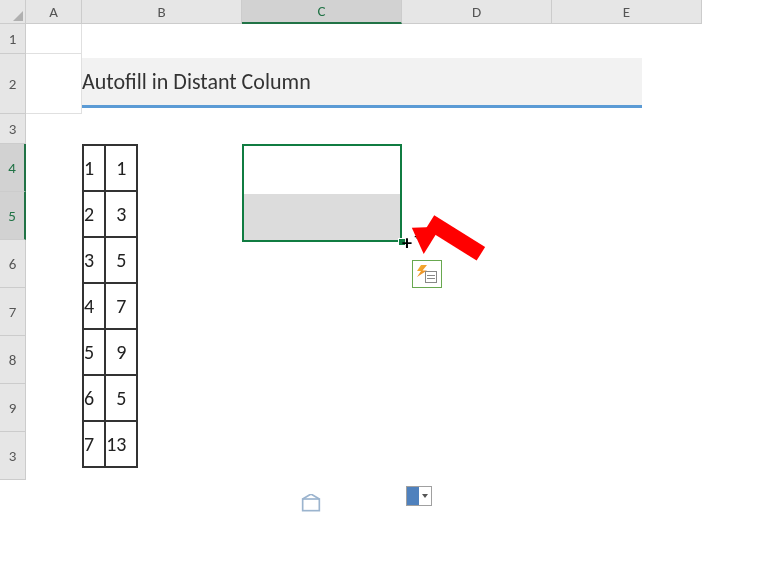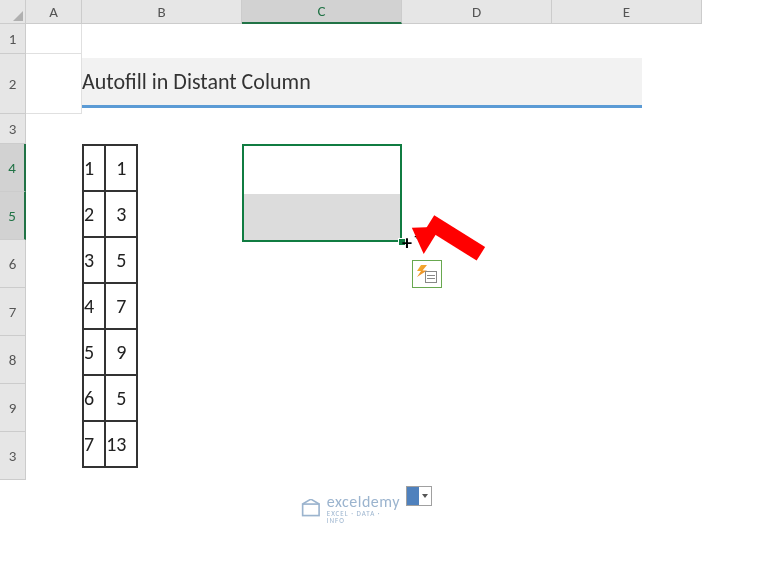--- a/index.html
+++ b/index.html
@@ -254,20 +254,16 @@
     <div class="arrow" style="left:396px; top:176px">
       <div class="arrow-head" style="left:-12px; top:18px"></div>
       <div class="arrow-line" style="left:8px; top:14px"></div>
     </div>
 
     <div class="watermark" style="left:275px; top:470px">
       <svg class="wm-logo" viewBox="0 0 24 24">
         <rect x="2" y="6" width="20" height="14" fill="none" stroke="#8aa7c6" stroke-width="2"></rect>
         <path d="M2 6 L12 0 L22 6" fill="none" stroke="#8aa7c6" stroke-width="2"></path>
       </svg>
-      <div class="wm-text">
-        <span class="wm-main">exceldemy</span>
-        <span class="wm-sub">EXCEL · DATA · INFO</span>
-      </div>
     </div>
 
   </div>
 </div>
 
 </body></html>

